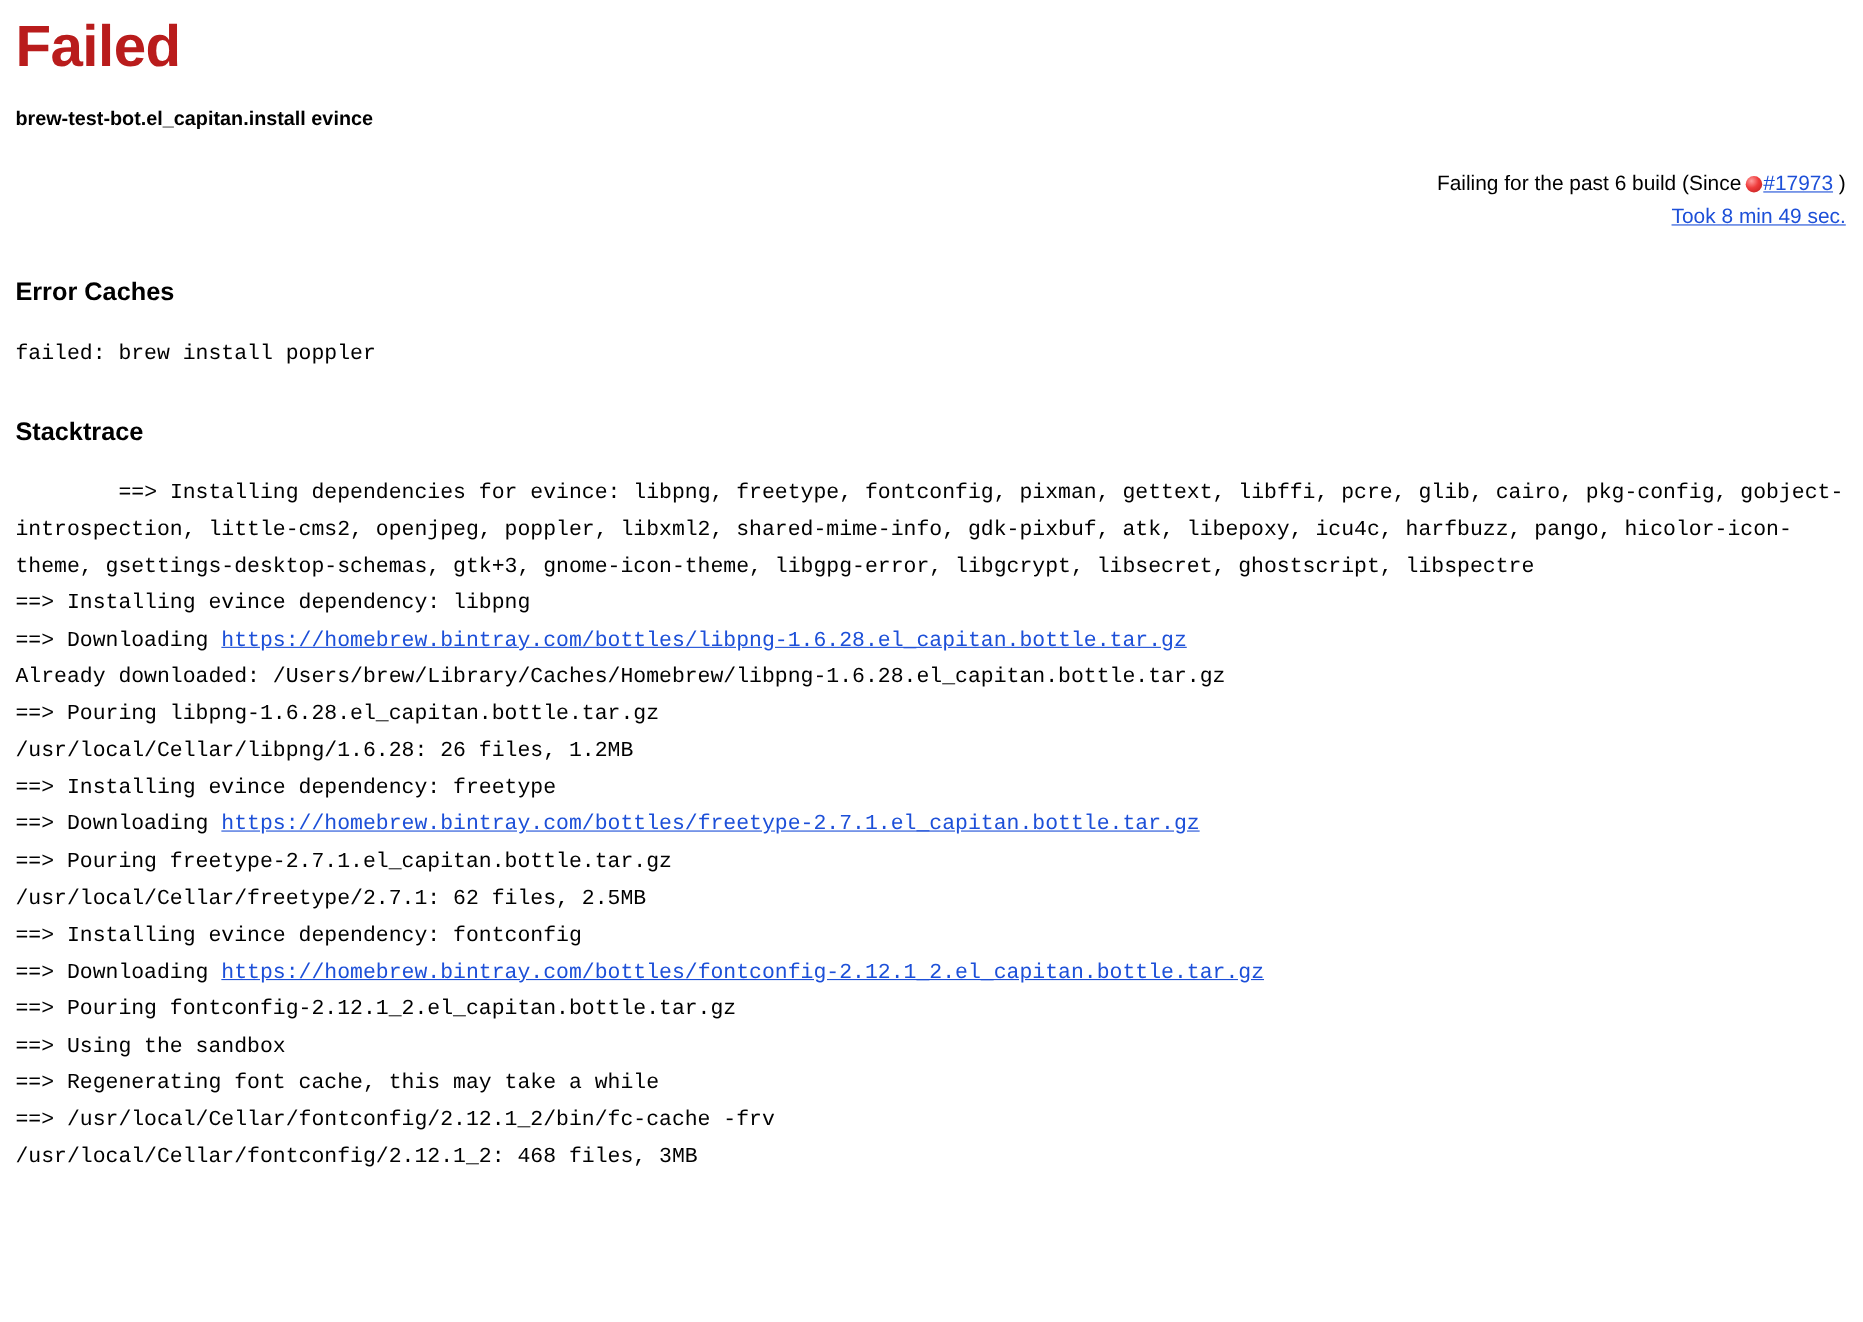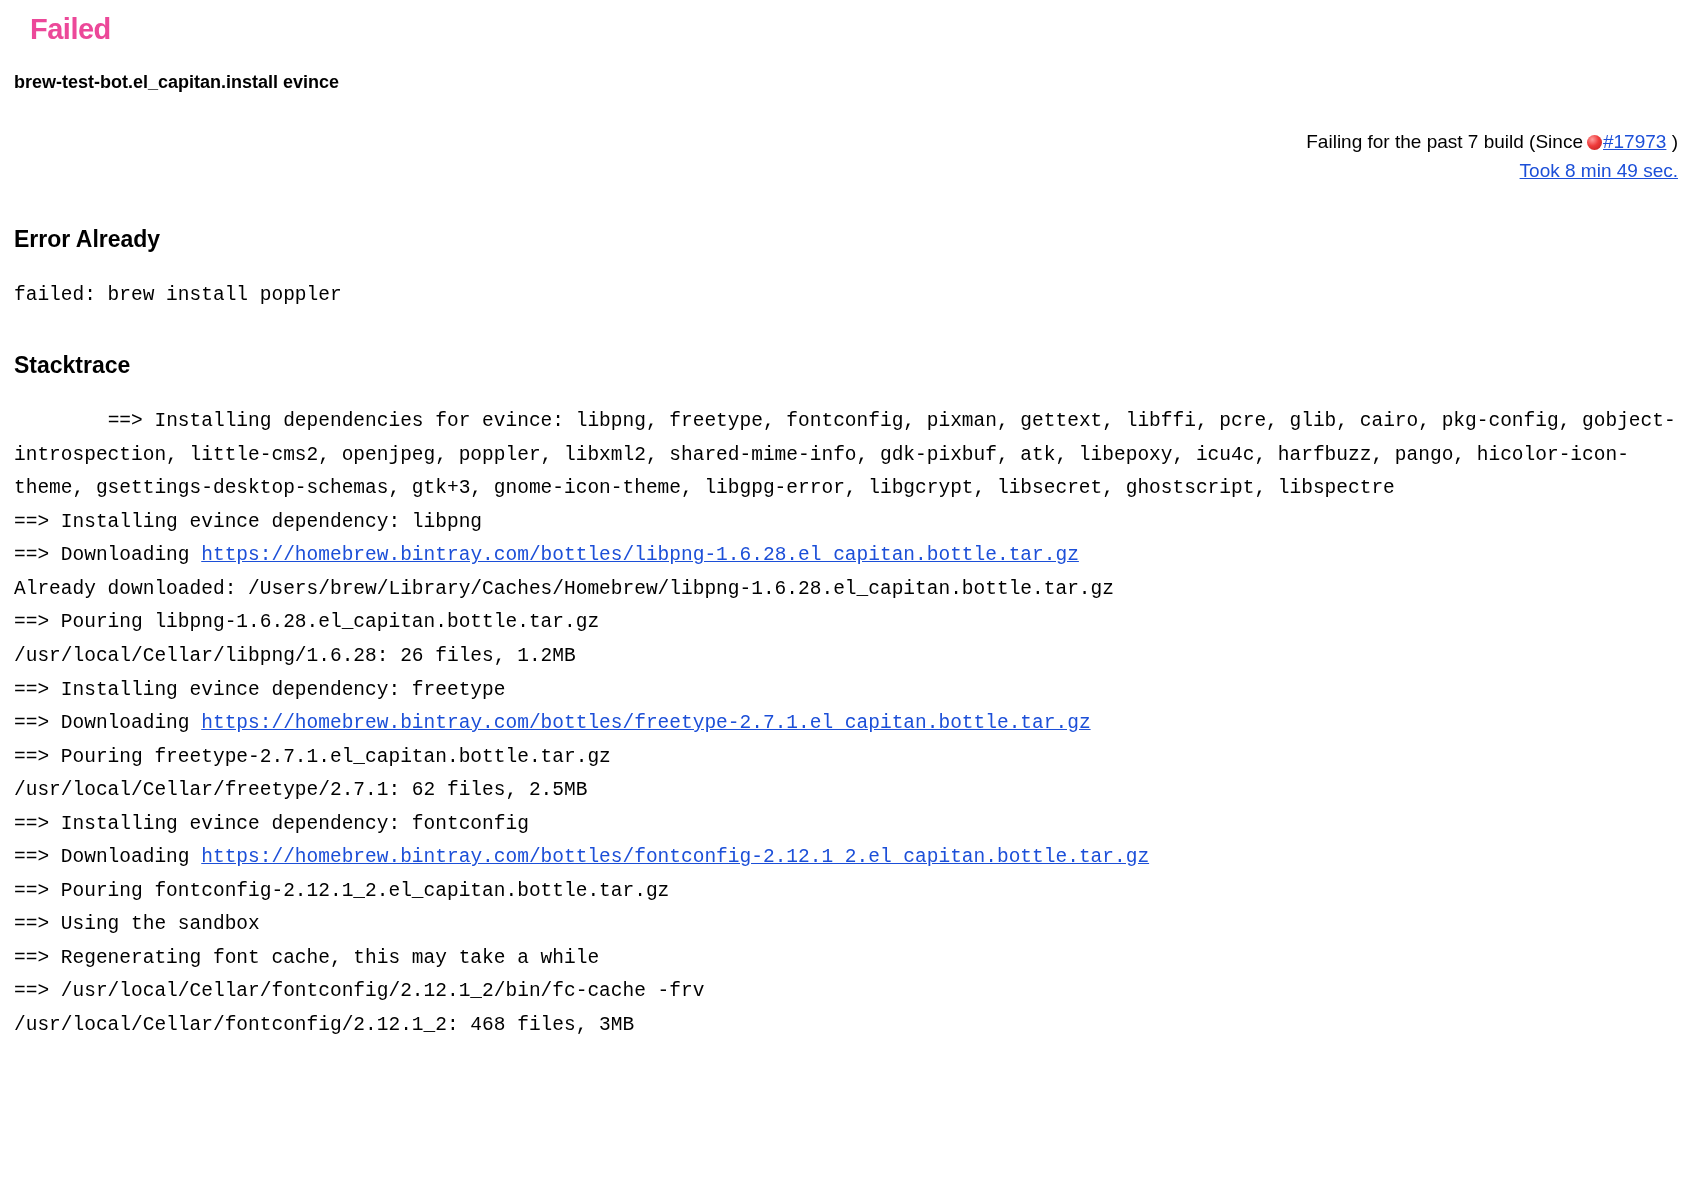--- a/index.html
+++ b/index.html
@@ -13,25 +13,25 @@
     font-family: "Liberation Sans", sans-serif;
     color: #000000;
     -webkit-font-smoothing: antialiased;
   }
   .page {
     padding: 10px 14px 0 14px;
     box-sizing: border-box;
     width: 1694px;
   }
   .failed-title {
-    color: #ec4899;
-    font-size: 29px;
+    color: #b91c1c;
+    font-size: 53px;
     font-weight: bold;
     line-height: 1.1;
-    margin: 4px 0 26px 16px;
+    margin: 4px 0 26px 0;
     letter-spacing: -0.5px;
   }
   .build-name {
     font-size: 18px;
     font-weight: bold;
     margin: 0 0 34px 0;
   }
   .build-meta {
     text-align: right;
     font-size: 19px;
@@ -81,23 +81,23 @@
 </head>
 <body>
 
 <div class="page">
 
   <div class="failed-title">Failed</div>
 
   <div class="build-name">brew-test-bot.el_capitan.install evince</div>
 
   <div class="build-meta">
-    <div class="line1"><span>Failing for the past 7 build (Since</span><span class="ball"></span><a class="link" href="#">#17973</a> <span>)</span></div>
+    <div class="line1"><span>Failing for the past 6 build (Since</span><span class="ball"></span><a class="link" href="#">#17973</a> <span>)</span></div>
     <div><a class="link" href="#">Took 8 min 49 sec.</a></div>
   </div>
 
-  <h2 class="section">Error Already</h2>
+  <h2 class="section">Error Caches</h2>
   <div class="mono err-msg">failed: brew install poppler</div>
 
   <h2 class="section">Stacktrace</h2>
   <div class="mono stack" id="stacktrace"><div>        ==&gt; Installing dependencies for evince: libpng, freetype, fontconfig, pixman, gettext, libffi, pcre, glib, cairo, pkg-config, gobject-introspection, little-cms2, openjpeg, poppler, libxml2, shared-mime-info, gdk-pixbuf, atk, libepoxy, icu4c, harfbuzz, pango, hicolor-icon-theme, gsettings-desktop-schemas, gtk+3, gnome-icon-theme, libgpg-error, libgcrypt, libsecret, ghostscript, libspectre</div><div>==&gt; Installing evince dependency: libpng</div><div><span>==&gt; Downloading </span><a href="#">https://homebrew.bintray.com/bottles/libpng-1.6.28.el_capitan.bottle.tar.gz</a></div><div>Already downloaded: /Users/brew/Library/Caches/Homebrew/libpng-1.6.28.el_capitan.bottle.tar.gz</div><div>==&gt; Pouring libpng-1.6.28.el_capitan.bottle.tar.gz</div><div>/usr/local/Cellar/libpng/1.6.28: 26 files, 1.2MB</div><div>==&gt; Installing evince dependency: freetype</div><div><span>==&gt; Downloading </span><a href="#">https://homebrew.bintray.com/bottles/freetype-2.7.1.el_capitan.bottle.tar.gz</a></div><div>==&gt; Pouring freetype-2.7.1.el_capitan.bottle.tar.gz</div><div>/usr/local/Cellar/freetype/2.7.1: 62 files, 2.5MB</div><div>==&gt; Installing evince dependency: fontconfig</div><div><span>==&gt; Downloading </span><a href="#">https://homebrew.bintray.com/bottles/fontconfig-2.12.1_2.el_capitan.bottle.tar.gz</a></div><div>==&gt; Pouring fontconfig-2.12.1_2.el_capitan.bottle.tar.gz</div><div>==&gt; Using the sandbox</div><div>==&gt; Regenerating font cache, this may take a while</div><div>==&gt; /usr/local/Cellar/fontconfig/2.12.1_2/bin/fc-cache -frv</div><div>/usr/local/Cellar/fontconfig/2.12.1_2: 468 files, 3MB</div></div>
 
 </div>
 
 </body></html>

